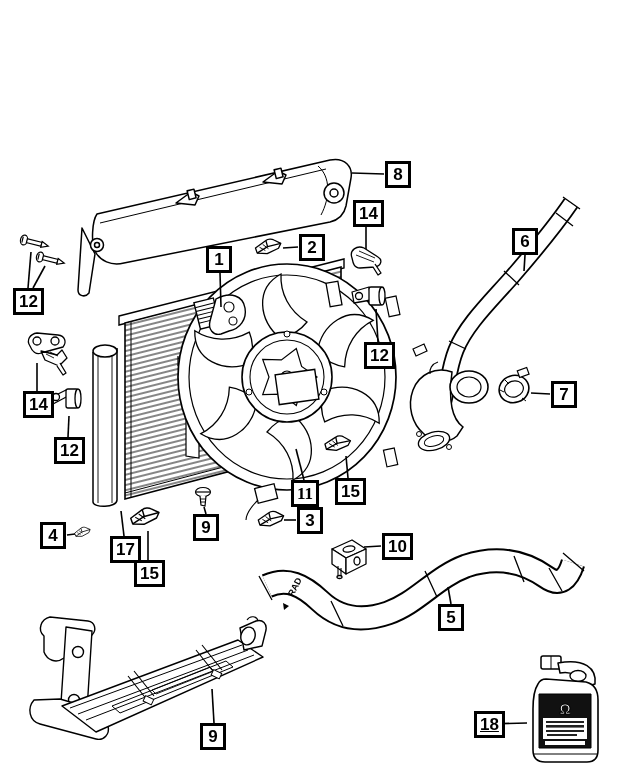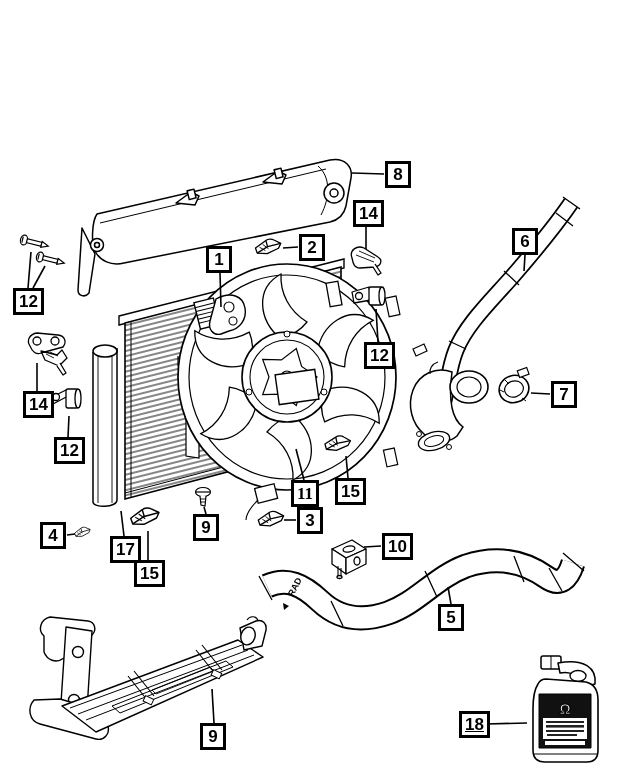--- a/index.html
+++ b/index.html
@@ -285,14 +285,14 @@
   <div class="callout" style="left:291px;top:480px;font-family:Liberation Serif, serif;"><span>11</span></div>
   <div class="callout" style="left:335px;top:478px;"><span>15</span></div>
   <div class="callout" style="left:297px;top:507px;"><span>3</span></div>
   <div class="callout" style="left:193px;top:514px;"><span>9</span></div>
   <div class="callout" style="left:40px;top:522px;"><span>4</span></div>
   <div class="callout" style="left:110px;top:536px;"><span>17</span></div>
   <div class="callout" style="left:134px;top:560px;"><span>15</span></div>
   <div class="callout" style="left:382px;top:533px;"><span>10</span></div>
   <div class="callout" style="left:438px;top:604px;"><span>5</span></div>
   <div class="callout" style="left:200px;top:723px;"><span>9</span></div>
-  <div class="callout" style="left:459px;top:711px;text-decoration:underline;"><span>18</span></div>
+  <div class="callout" style="left:474px;top:711px;text-decoration:underline;"><span>18</span></div>
 </div>
 
 </body></html>

